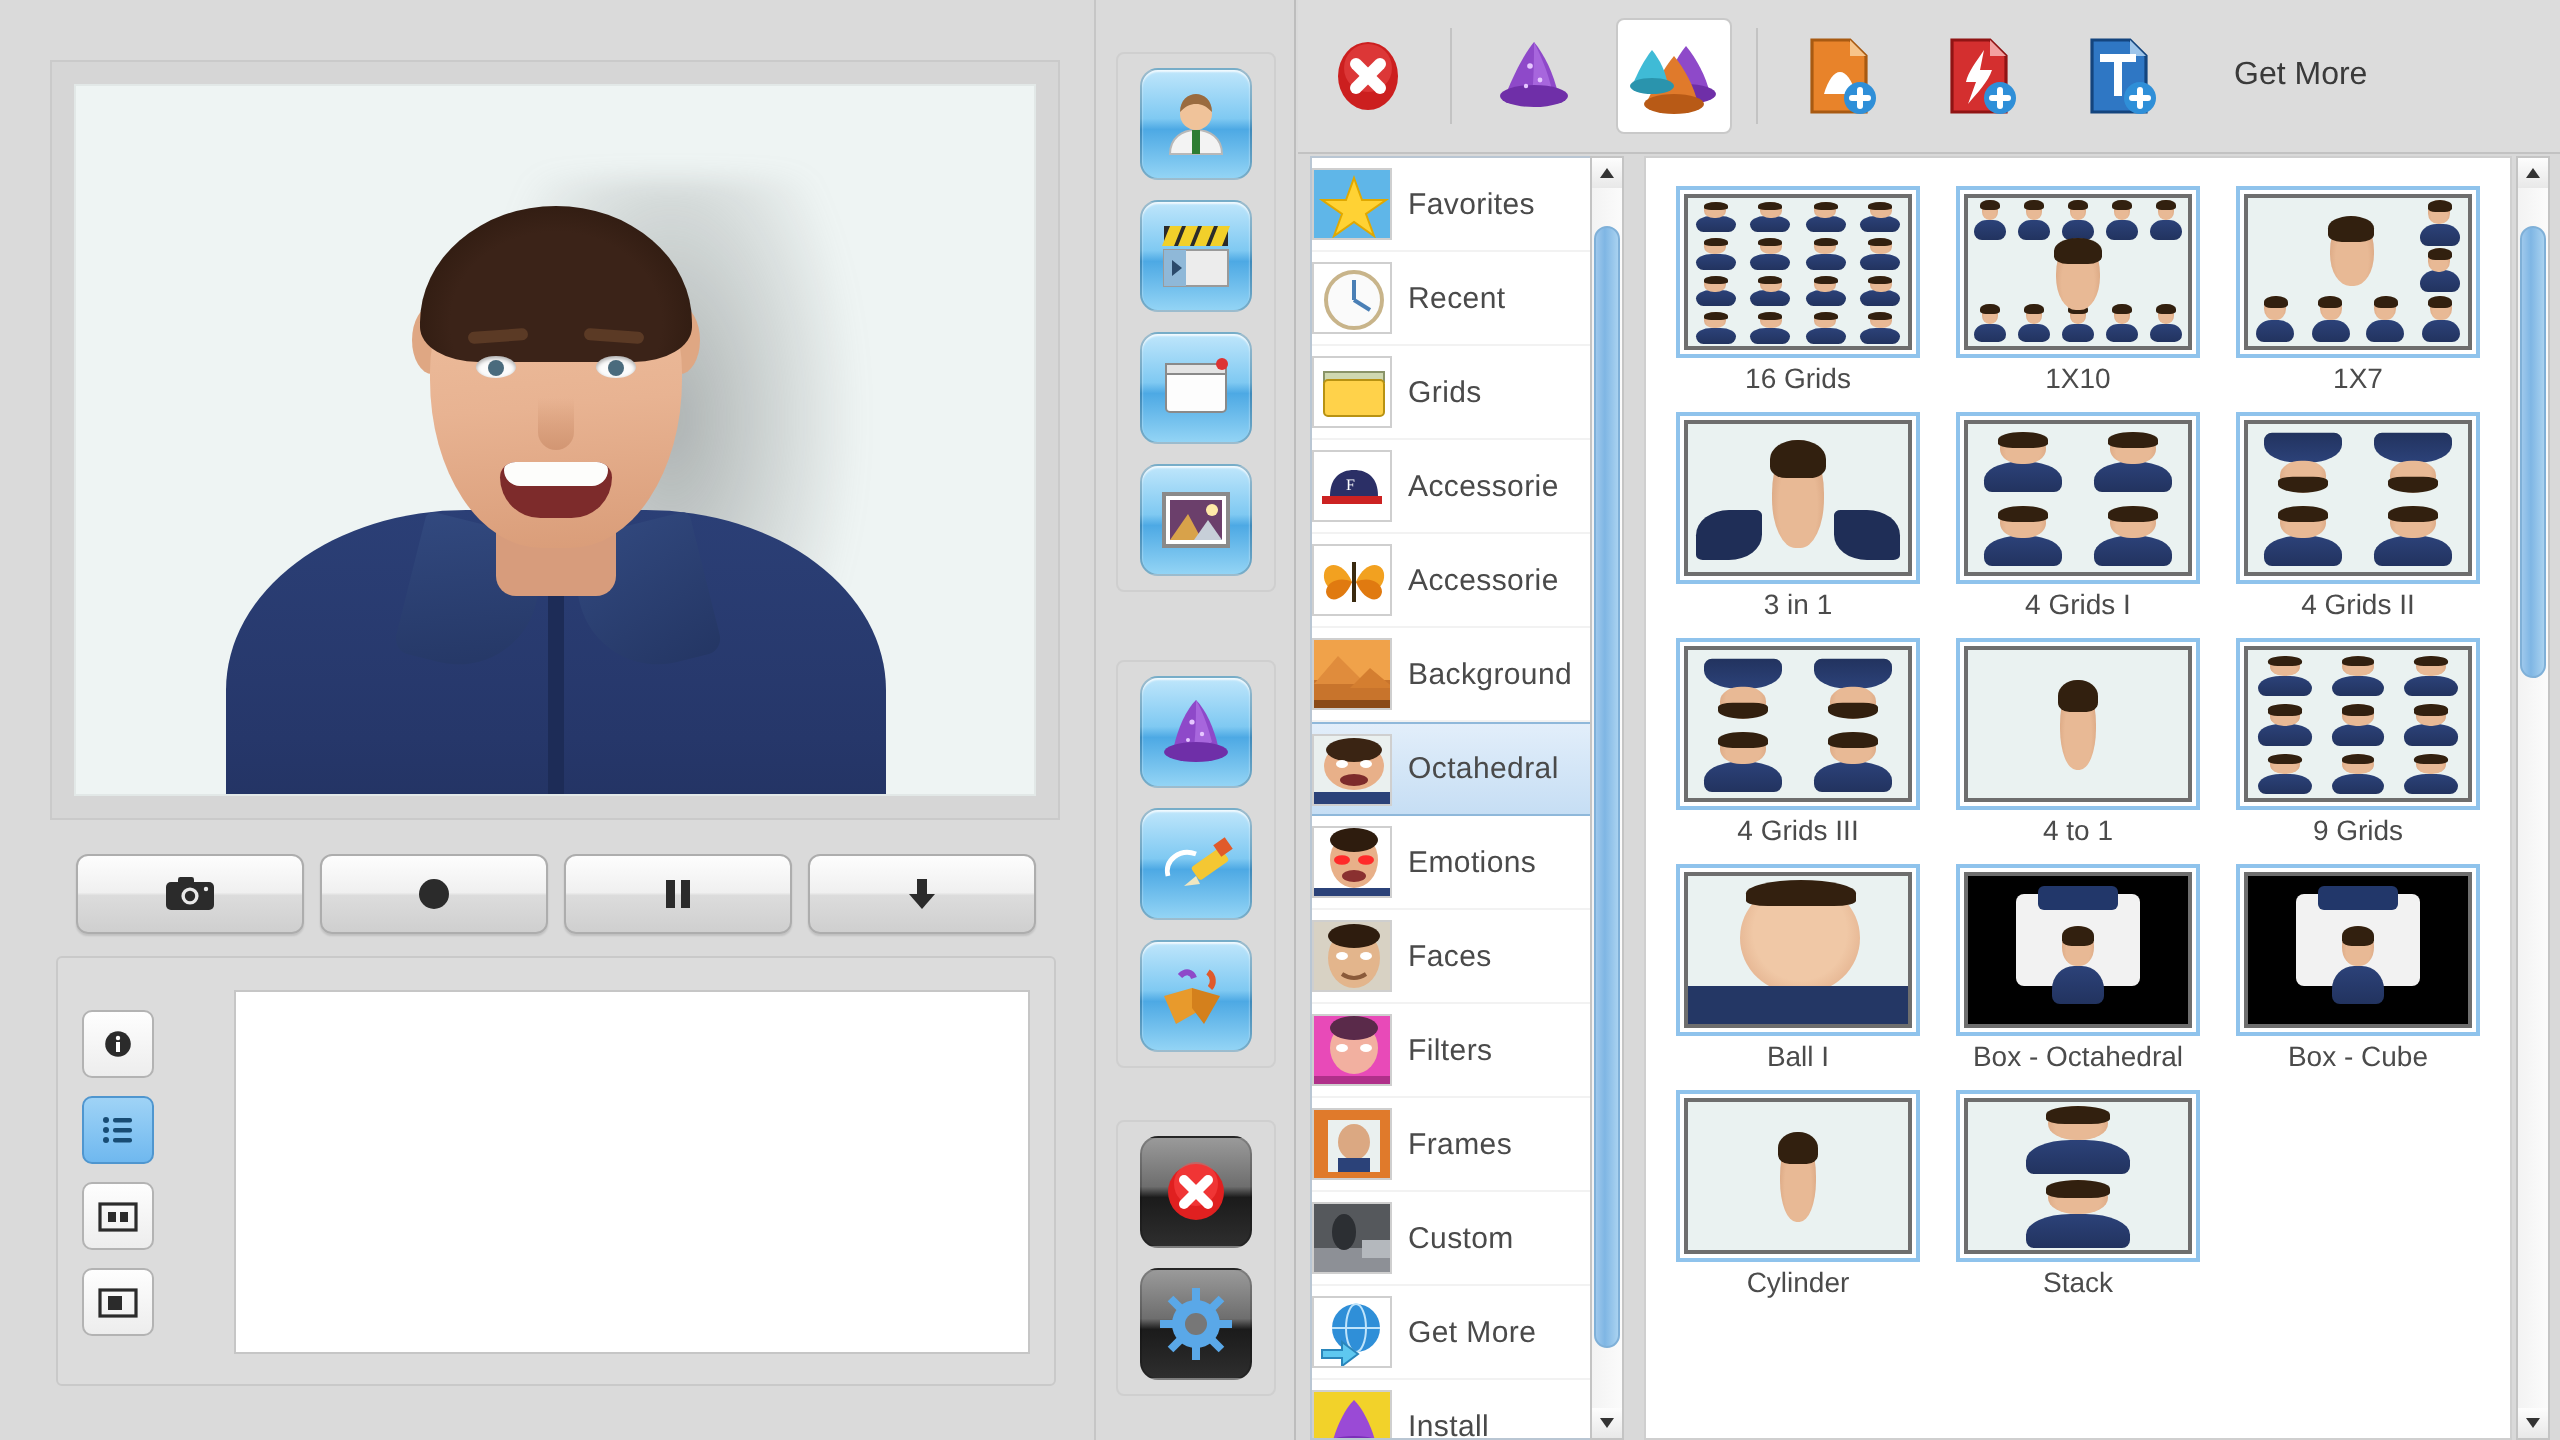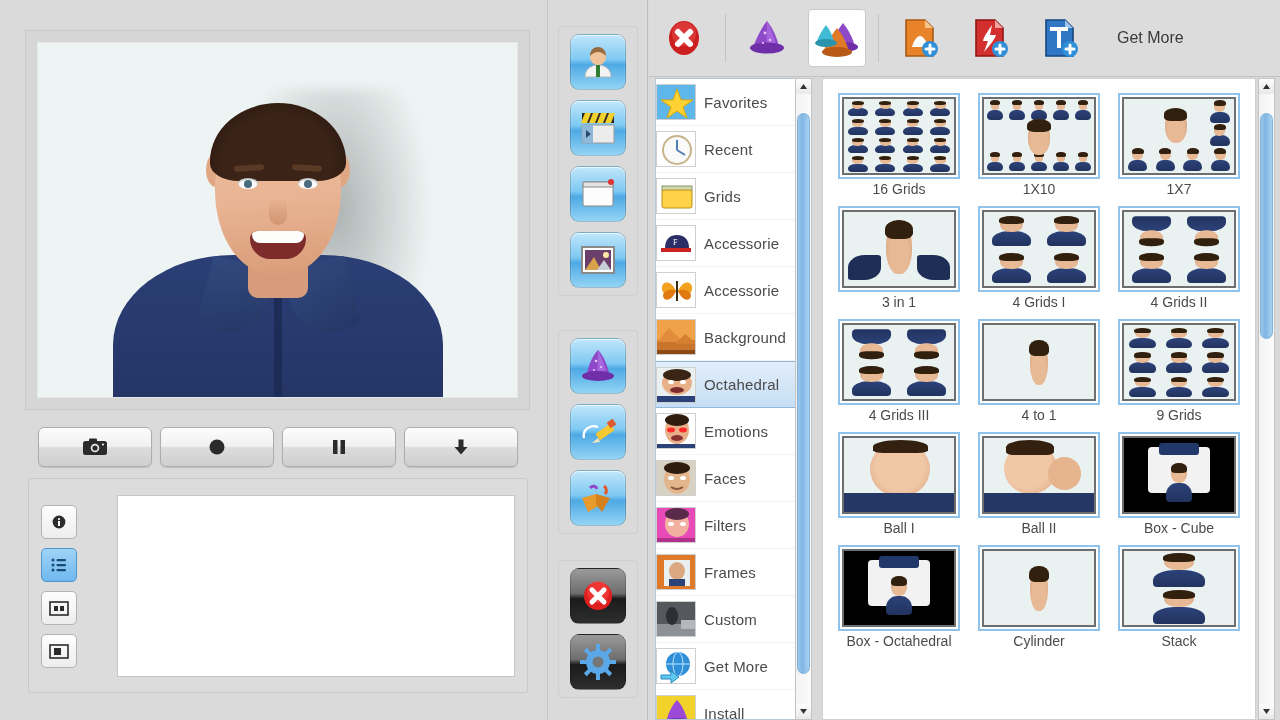--- a/index.html
+++ b/index.html
@@ -1080,56 +1080,45 @@
             <div class="fx-inner">
               <div style="position:absolute;left:24%;top:4%;width:54%;height:76%;background:radial-gradient(ellipse at 50% 45%,#f0c8a6 55%,#d9a07c 100%);border-radius:50%"></div>
               <div style="position:absolute;left:26%;top:2%;width:50%;height:18%;background:#33200f;border-radius:50% 50% 20% 20%"></div>
               <div style="position:absolute;left:0;top:74%;width:100%;height:26%;background:#243765"></div>
             </div>
           </div>
           <div class="fx-label">Ball I</div>
         </div>
         <div class="fx-cell">
           <div class="fx-thumb">
-            <div class="fx-inner">
-              <div style="position:absolute;left:18%;top:6%;width:48%;height:70%;background:radial-gradient(ellipse at 45% 45%,#f0c8a6 55%,#d9a07c 100%);border-radius:50%"></div>
-              <div style="position:absolute;left:20%;top:3%;width:44%;height:20%;background:#33200f;border-radius:50% 50% 20% 20%"></div>
-              <div style="position:absolute;left:58%;top:26%;width:30%;height:44%;background:#e6b48e;border-radius:50%"></div>
-              <div style="position:absolute;left:0;top:74%;width:100%;height:26%;background:#243765"></div>
-            </div>
-          </div>
-          <div class="fx-label">Ball II</div>
-        </div>
-        <div class="fx-cell">
-          <div class="fx-thumb">
             <div class="fx-inner black">
               <div style="position:absolute;left:22%;top:12%;width:56%;height:62%;background:#f2f2f2;border-radius:4px"></div>
               <div style="position:absolute;left:32%;top:6%;width:36%;height:16%;background:#22376a;border-radius:3px"></div>
               <div class="mini " style="left:38%;top:34%;width:24%;height:52%">
                 <div class="mb"></div>
                 <div class="mh"></div>
                 <div class="mhair"></div>
               </div>
             </div>
           </div>
-          <div class="fx-label">Box - Cube</div>
+          <div class="fx-label">Box - Octahedral</div>
         </div>
         <div class="fx-cell">
           <div class="fx-thumb">
             <div class="fx-inner black">
               <div style="position:absolute;left:22%;top:12%;width:56%;height:62%;background:#f2f2f2;border-radius:4px"></div>
               <div style="position:absolute;left:32%;top:6%;width:36%;height:16%;background:#22376a;border-radius:3px"></div>
               <div class="mini " style="left:38%;top:34%;width:24%;height:52%">
                 <div class="mb"></div>
                 <div class="mh"></div>
                 <div class="mhair"></div>
               </div>
             </div>
           </div>
-          <div class="fx-label">Box - Octahedral</div>
+          <div class="fx-label">Box - Cube</div>
         </div>
         <div class="fx-cell">
           <div class="fx-thumb">
             <div class="fx-inner">
               <div class="mini headonly" style="left:36%;top:14%;width:28%;height:72%">
                 <div class="mh"></div>
                 <div class="mhair"></div>
               </div>
             </div>
           </div>

